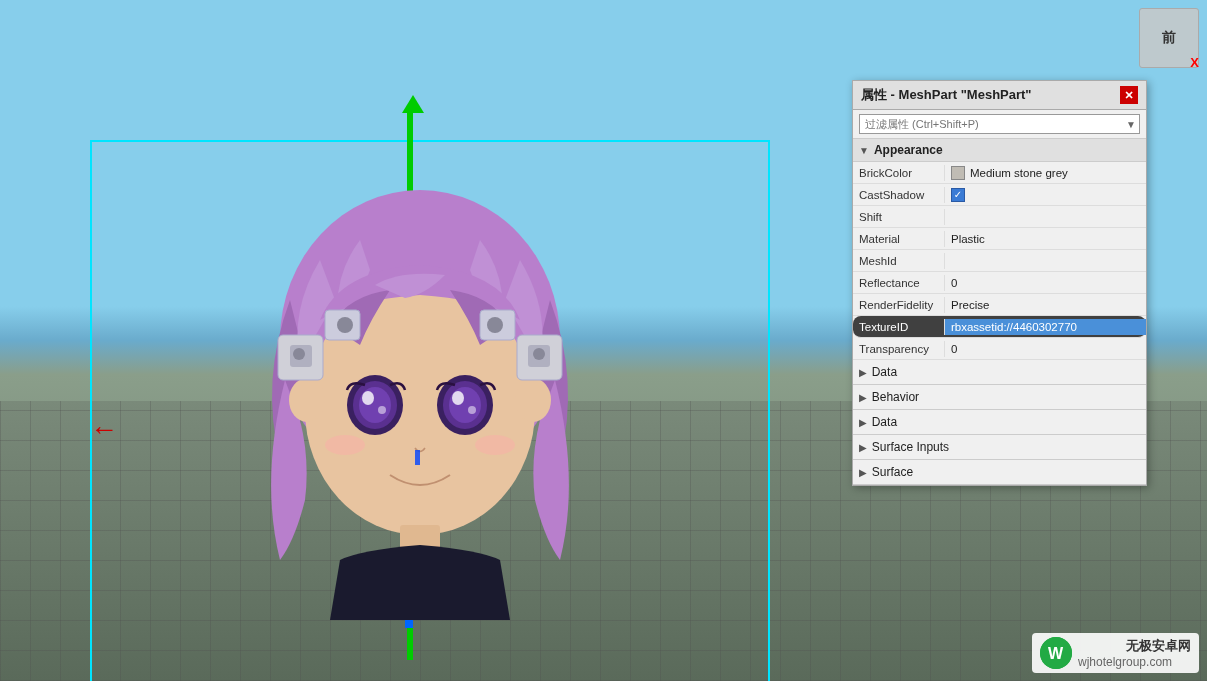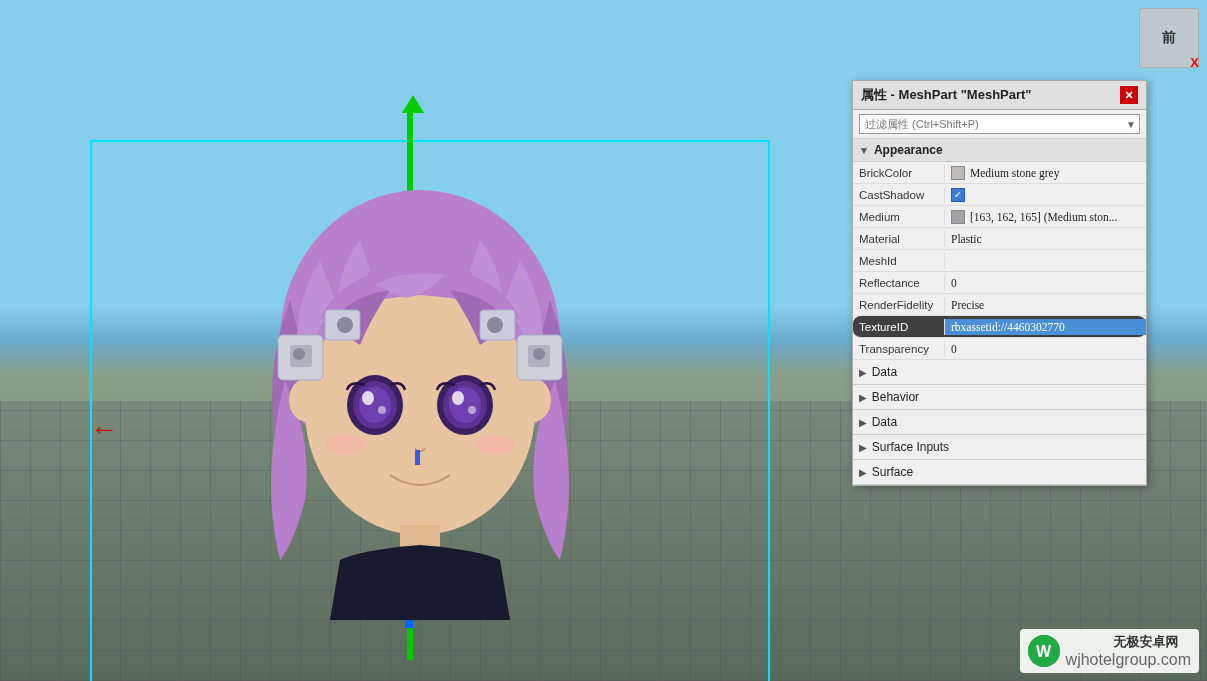--- a/index.html
+++ b/index.html
@@ -302,21 +302,20 @@
       color: white;
     }
 
     .prop-value {
       flex: 1;
       padding: 2px 6px;
       font-size: 11.5px;
       color: #222;
       display: flex;
       align-items: center;
-      font-family: Liberation Serif, serif;
     }
 
     .prop-row.selected .prop-value {
       color: white;
       background: #4a90d9;
     }
 
     .color-swatch {
       width: 14px;
       height: 14px;
@@ -390,21 +389,21 @@
     }
 
     .watermark-text {
       font-size: 13px;
       color: #333;
       font-weight: bold;
       margin-left: 48px;
     }
 
     .watermark-sub {
-      font-size: 16px;
+      font-size: 12px;
       color: #666;
     }
 
     
     .char-head {
       position: absolute;
       top: 100px;
       left: 130px;
       width: 460px;
       height: 480px;
@@ -540,25 +539,21 @@
     </div>
 
     <div class="prop-row">
       <div class="prop-name">CastShadow</div>
       <div class="prop-value">
         <div class="checkbox-blue">✓</div>
       </div>
     </div>
 
     <div class="prop-row">
-      <div class="prop-name">Medium</div>
-      <div class="prop-value">
-        <div class="color-swatch" style="background:#a3a2a5;"></div>
-        <span>[163, 162, 165] (Medium ston...</span>
-      </div>
+      <div class="prop-name">Shift</div>
     </div>
 
     <div class="prop-row">
       <div class="prop-name">Material</div>
       <div class="prop-value">
         <span>Plastic</span>
       </div>
     </div>
 
     <div class="prop-row">

